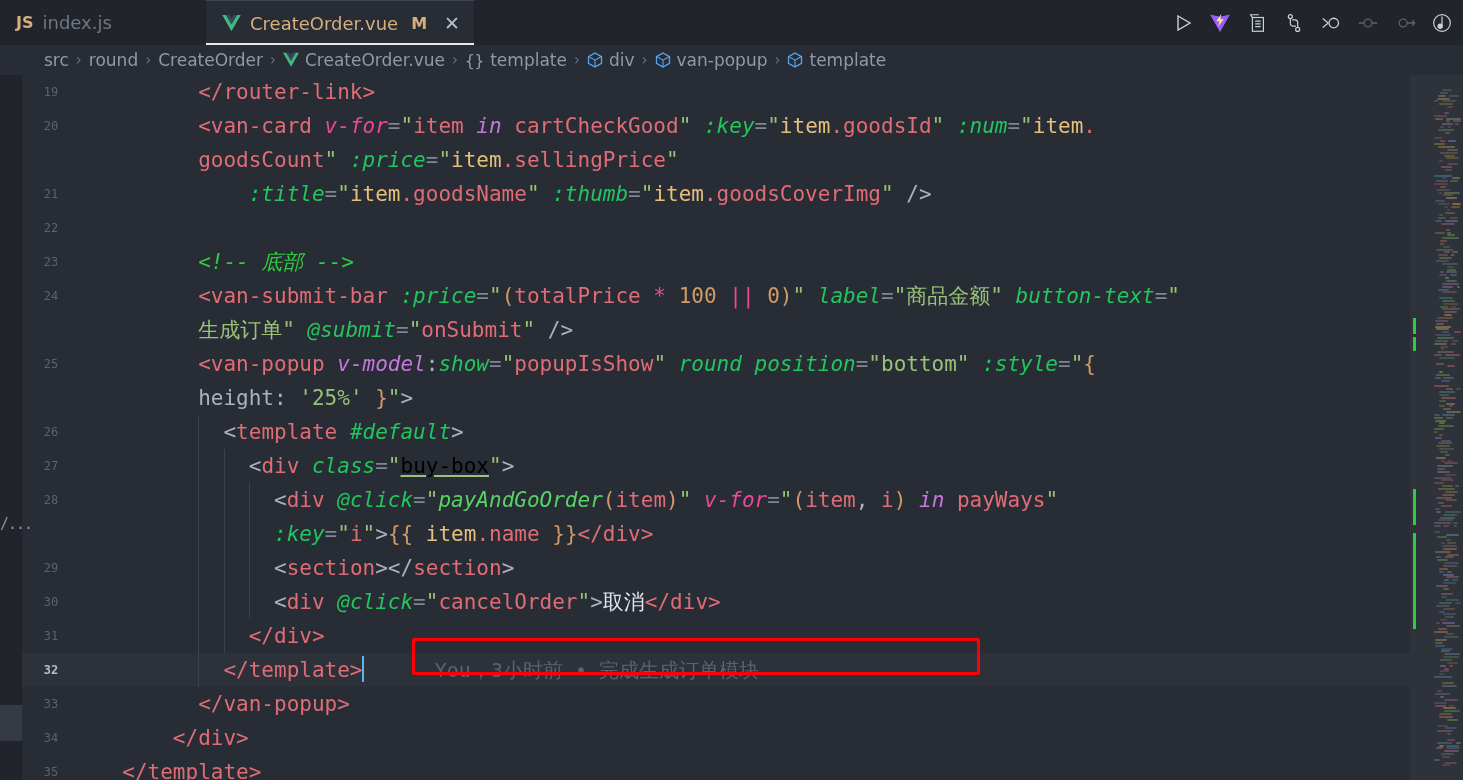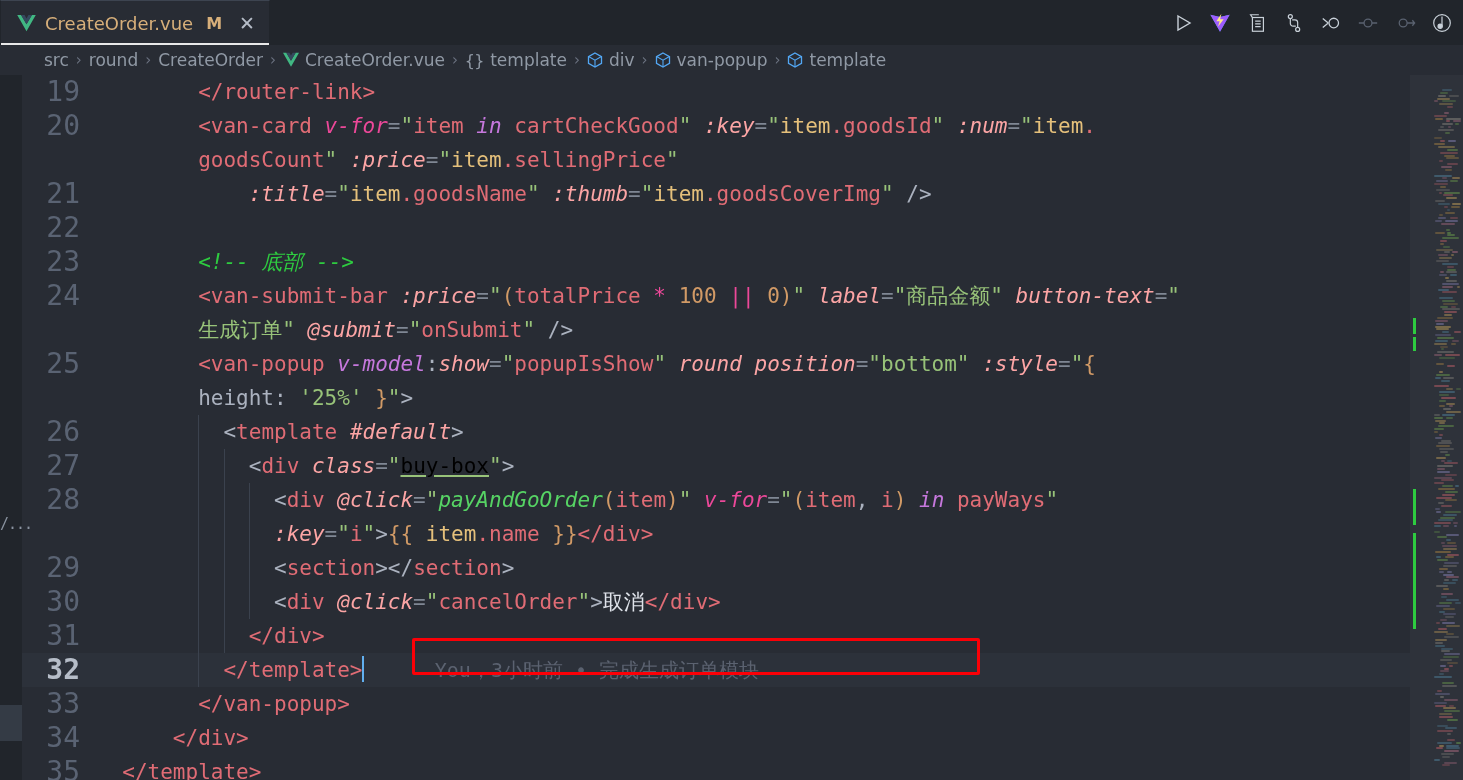--- a/index.html
+++ b/index.html
@@ -97,35 +97,35 @@
 
   .code {
     position: absolute; left: 22px; top: 0; right: 53px; bottom: 0;
     font-size: 21px; line-height: 34px;
     font-family: "DejaVu Sans Mono", monospace;
     white-space: pre;
   }
   .row { position: relative; height: 34px; display: flex; }
   .row.cur { background: #2c313a; }
   .gutter {
-    width: 75px; flex: none; text-align: right; padding-right: 17px;
-    color: #5a6373; font-size: 28px;
+    width: 75px; flex: none; text-align: center; padding-right: 17px;
+    color: #5a6373; font-size: 12px;
   }
   .gutter.cur { color: #b6bdc8; font-weight: bold; }
   .ln-text { flex: 1; position: relative; }
 
   
   .guide {
     position: absolute; top: 0; width: 1px; height: 34px; background: #3b424e;
   }
 
   
   .tag      { color: #e06c75; }
   .punc     { color: #abb2bf; }
-  .attr     { color: #fca5a5; font-style: italic; }
+  .attr     { color: #22c55e; font-style: italic; }
   .str      { color: #98c379; }
   .strq     { color: #98c379; }
   .ident    { color: #e06c75; }
   .prop     { color: #e5c07b; }
   .kw       { color: #c678dd; font-style: italic; }
   .vfor     { color: #ec4899; font-style: italic; }
   .num      { color: #d19a66; }
   .op       { color: #ec4899; }
   .comment  { color: #2ecc40; font-style: italic; }
   .fn       { color: #56d364; font-style: italic; }
@@ -167,20 +167,24 @@
     position: absolute; right: 0; top: 0; width: 14px; height: 705px;
     background: #262b33;
   }
 </style>
 </head>
 <body>
 
 <div id="app">
 
   <div class="tabbar">
+    <div class="tab inactive">
+      <span class="js-badge">JS</span>
+      <span>index.js</span>
+    </div>
     <div class="tab active">
       <svg class="vue-ico" viewBox="0 0 24 22">
         <polygon points="0,0 5,0 12,12 19,0 24,0 12,21" fill="#41b883"></polygon>
         <polygon points="5,0 9.5,0 12,4.4 14.5,0 19,0 12,12" fill="#35495e"></polygon>
       </svg>
       <span>CreateOrder.vue</span>
       <span class="tab-mod">M</span>
       <span class="tab-close">✕</span>
     </div>
 

